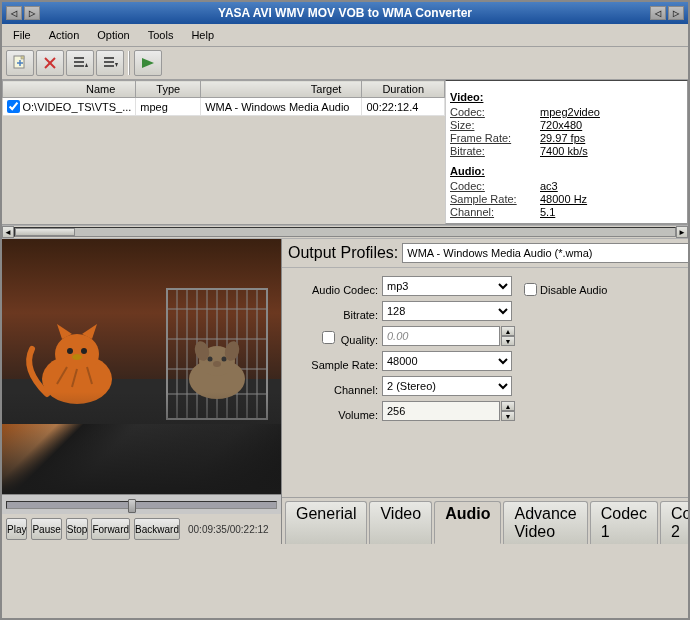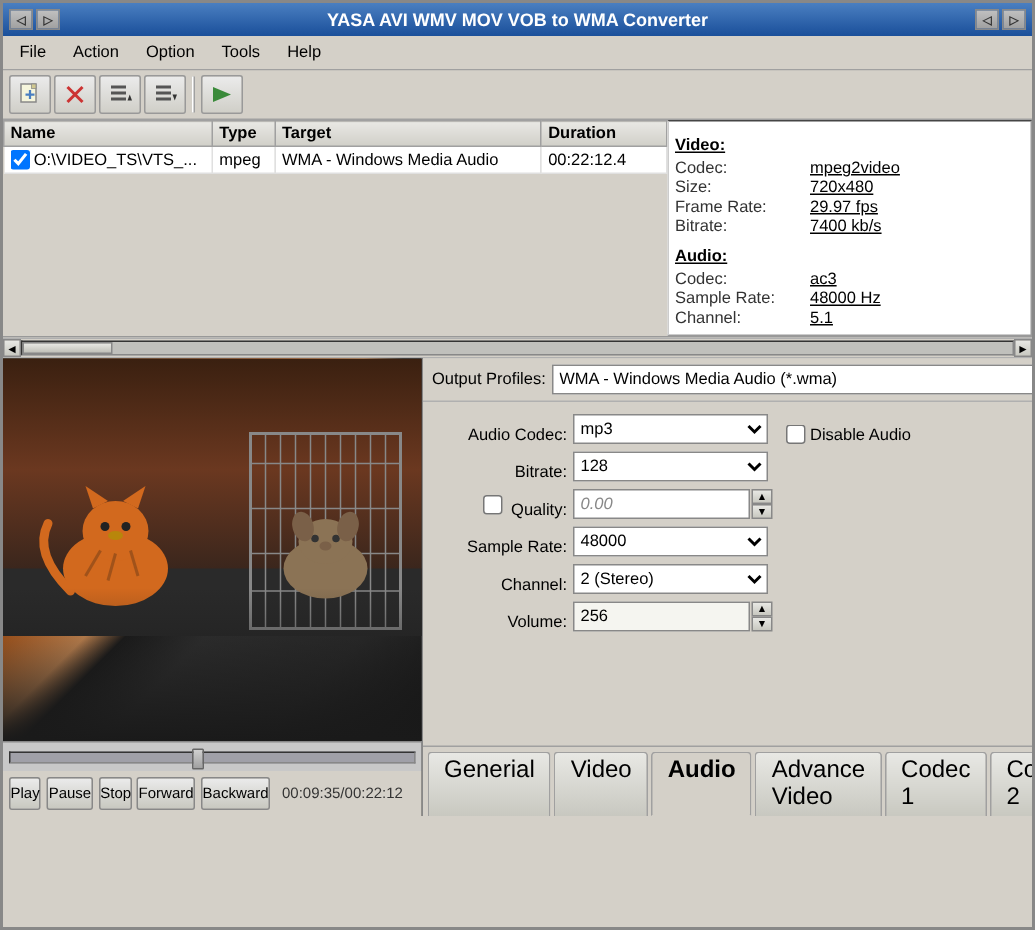--- a/index.html
+++ b/index.html
@@ -94,23 +94,23 @@
     }
 
     .file-table {
       width: 100%;
       border-collapse: collapse;
       font-size: 11px;
     }
     .file-table thead th {
       background: linear-gradient(to bottom, #e8e8e4, #d0cfc8);
       border: 1px solid #a0a0a0;
-      padding: 2px 4px;
-      text-align: left;
-      font-weight: bold;
+      padding: 2px 20px;
+      text-align: right;
+      font-weight: normal;
     }
     .file-table tbody tr {
       background: white;
     }
     .file-table tbody td {
       border-bottom: 1px solid #e0e0e0;
       border-right: 1px solid #e0e0e0;
       padding: 2px 4px;
     }
     .file-row-checkbox {
@@ -133,20 +133,21 @@
       text-decoration: underline;
       margin: 6px 0 3px 0;
     }
     .info-line {
       display: flex;
       margin: 1px 0;
     }
     .info-label {
       width: 90px;
       color: #333;
+      text-decoration: underline;
     }
     .info-value {
       color: #000;
       text-decoration: underline;
     }
 
     
     .bottom-area {
       display: flex;
       height: 305px;
@@ -243,21 +244,21 @@
 
     .output-profile-row {
       display: flex;
       align-items: center;
       padding: 4px 6px;
       gap: 4px;
       background: #d4d0c8;
       border-bottom: 1px solid #b0b0b0;
     }
     .output-profile-label {
-      font-size: 11px;
+      font-size: 16px;
       white-space: nowrap;
     }
     .output-profile-select {
       flex: 1;
       height: 20px;
       font-size: 11px;
       background: white;
       border: 1px solid #888;
     }
 

